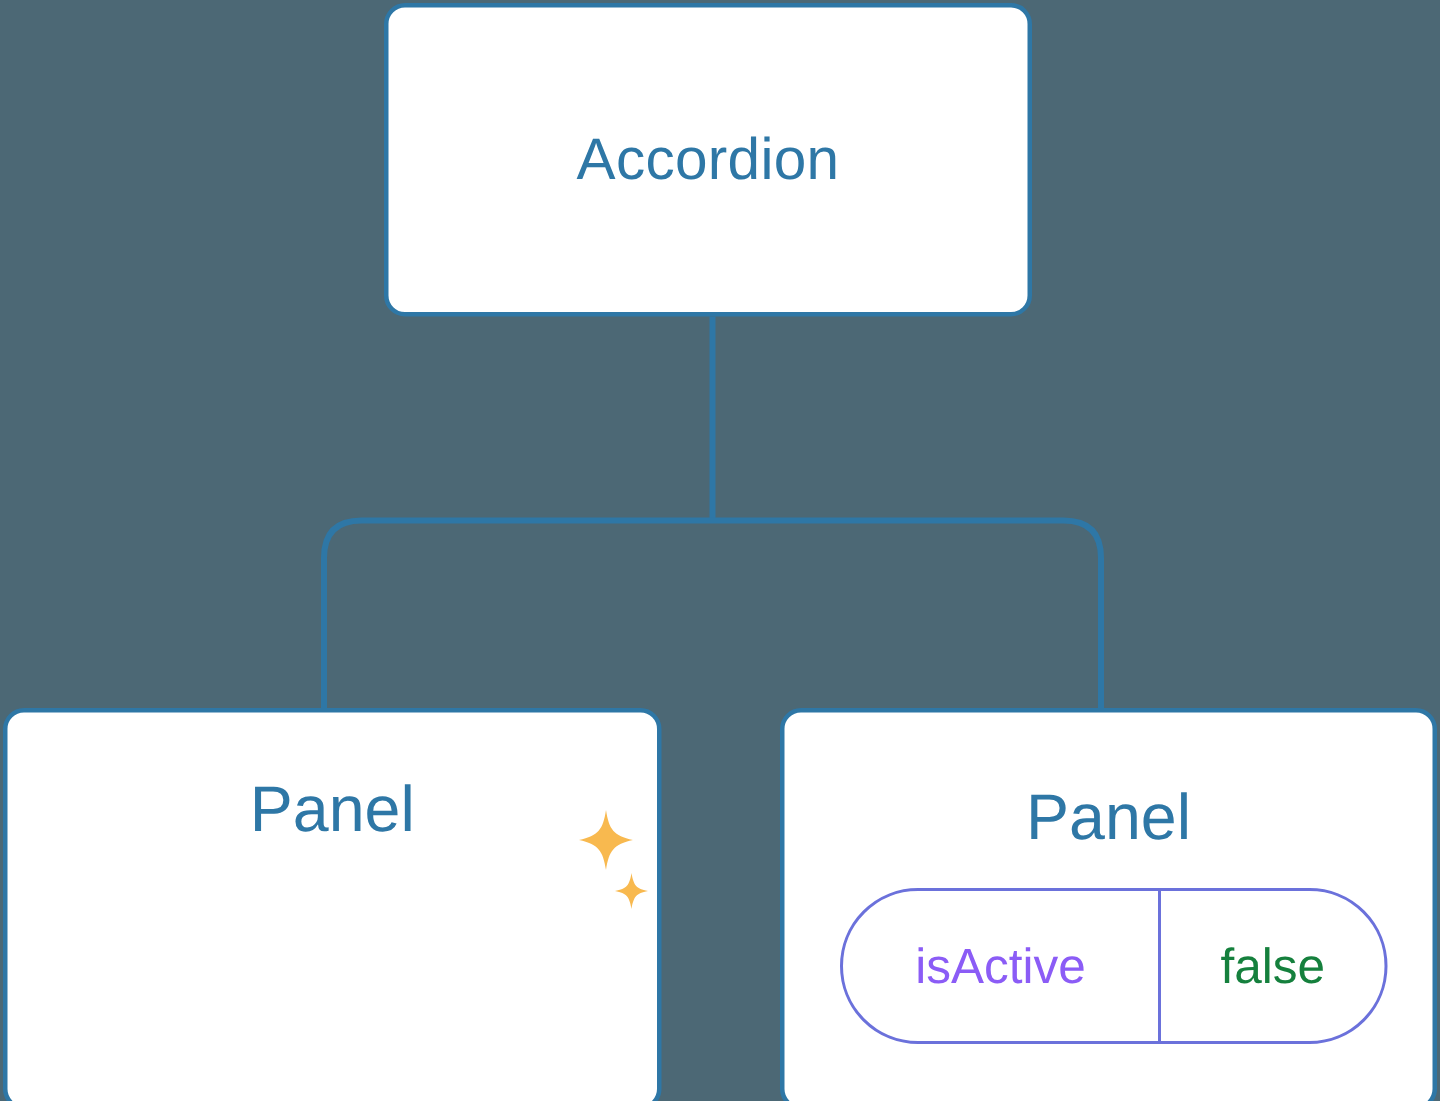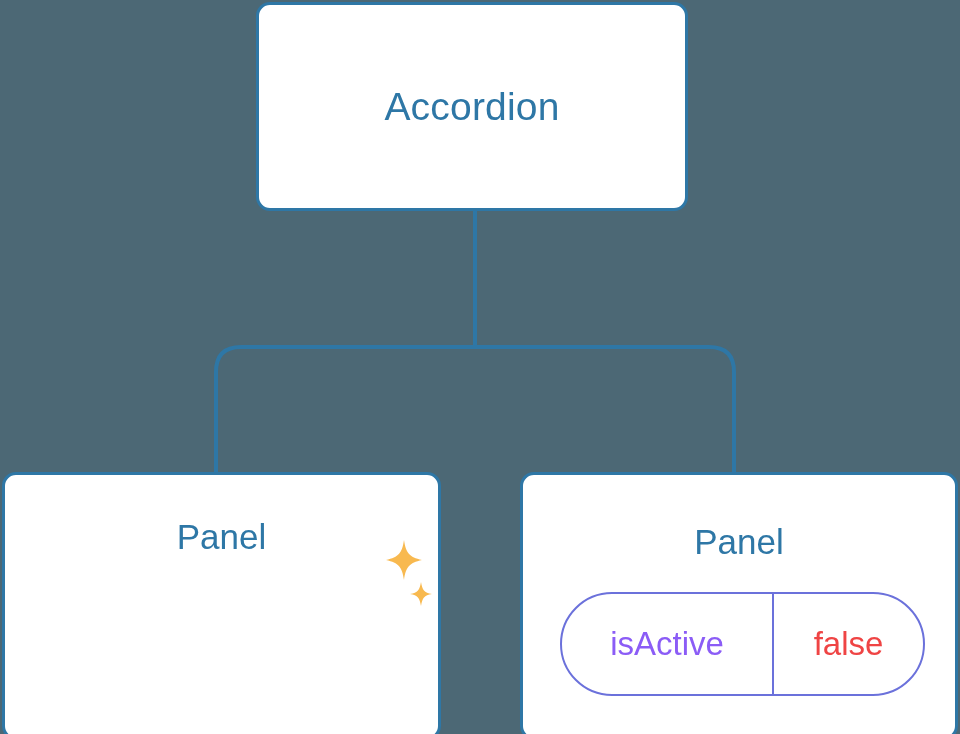--- a/index.html
+++ b/index.html
@@ -69,21 +69,21 @@
     width: 438px;
     height: 268px;
   }
 
   .node-title-panel {
     position: absolute;
     left: 0;
     width: 100%;
     text-align: center;
     color: #2E77A6;
-    font-size: 35px;
+    font-size: 43px;
     font-weight: 400;
     line-height: 1;
   }
   #node-panel-left .node-title-panel  { top: 44px; }
   #node-panel-right .node-title-panel { top: 49px; }
 
   
   .pill {
     position: absolute;
     display: flex;
@@ -96,21 +96,21 @@
     align-items: center;
     justify-content: center;
     box-sizing: border-box;
     white-space: nowrap;
   }
   .pill .key {
     color: #8b5cf6;
     font-weight: 400;
   }
   .pill .val {
-    color: #ef4444;
+    color: #15803d;
     text-align: right;
   }
 
   
   #pill-left-wrap {
     position: absolute;
     left: 25px;
     top: 570px;
     width: 386px;
     height: 131px;

